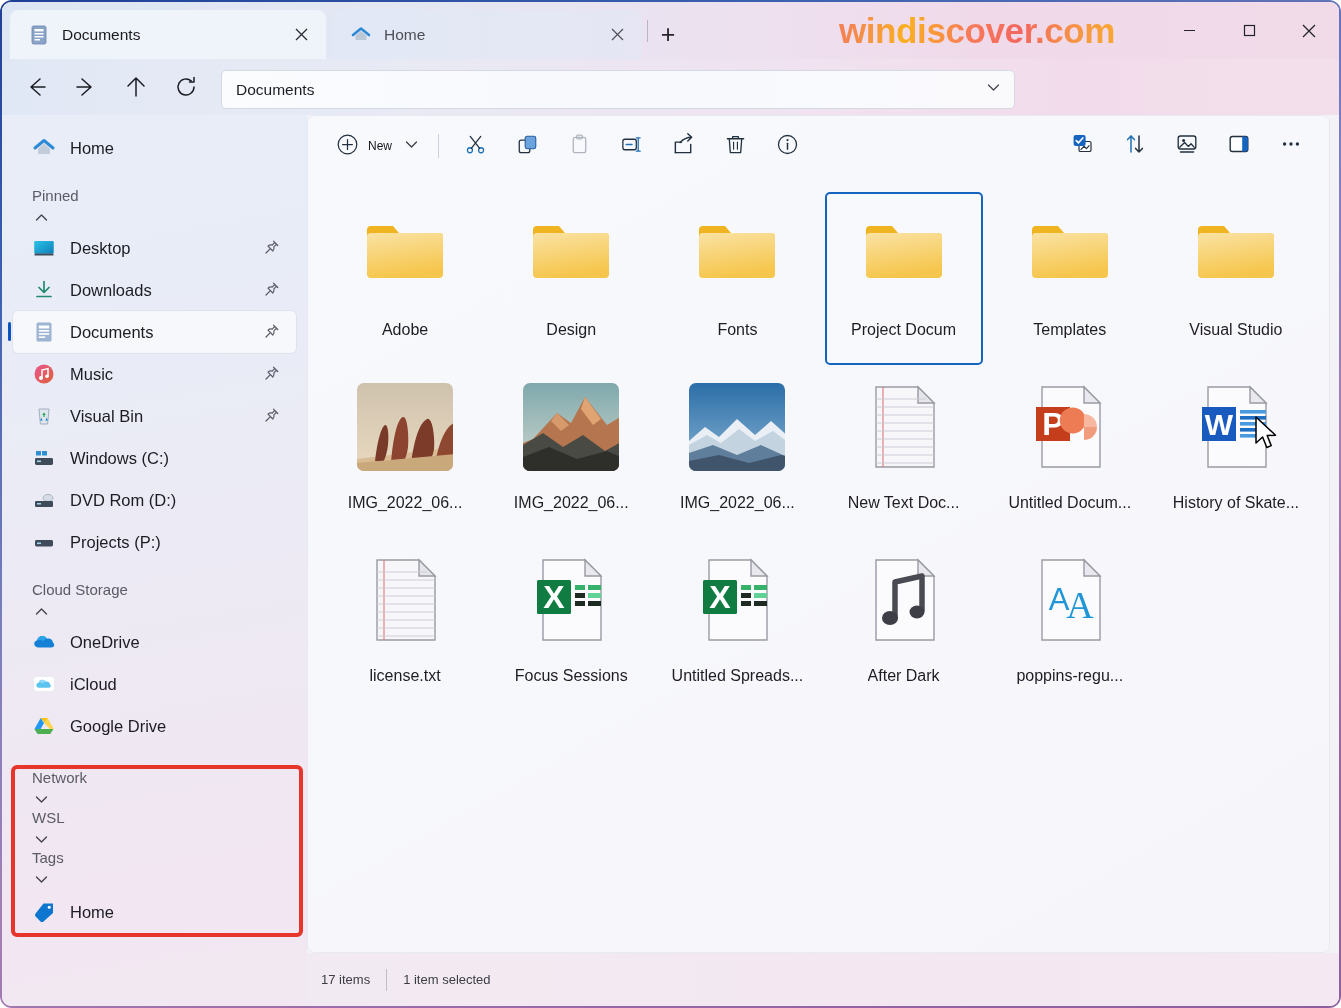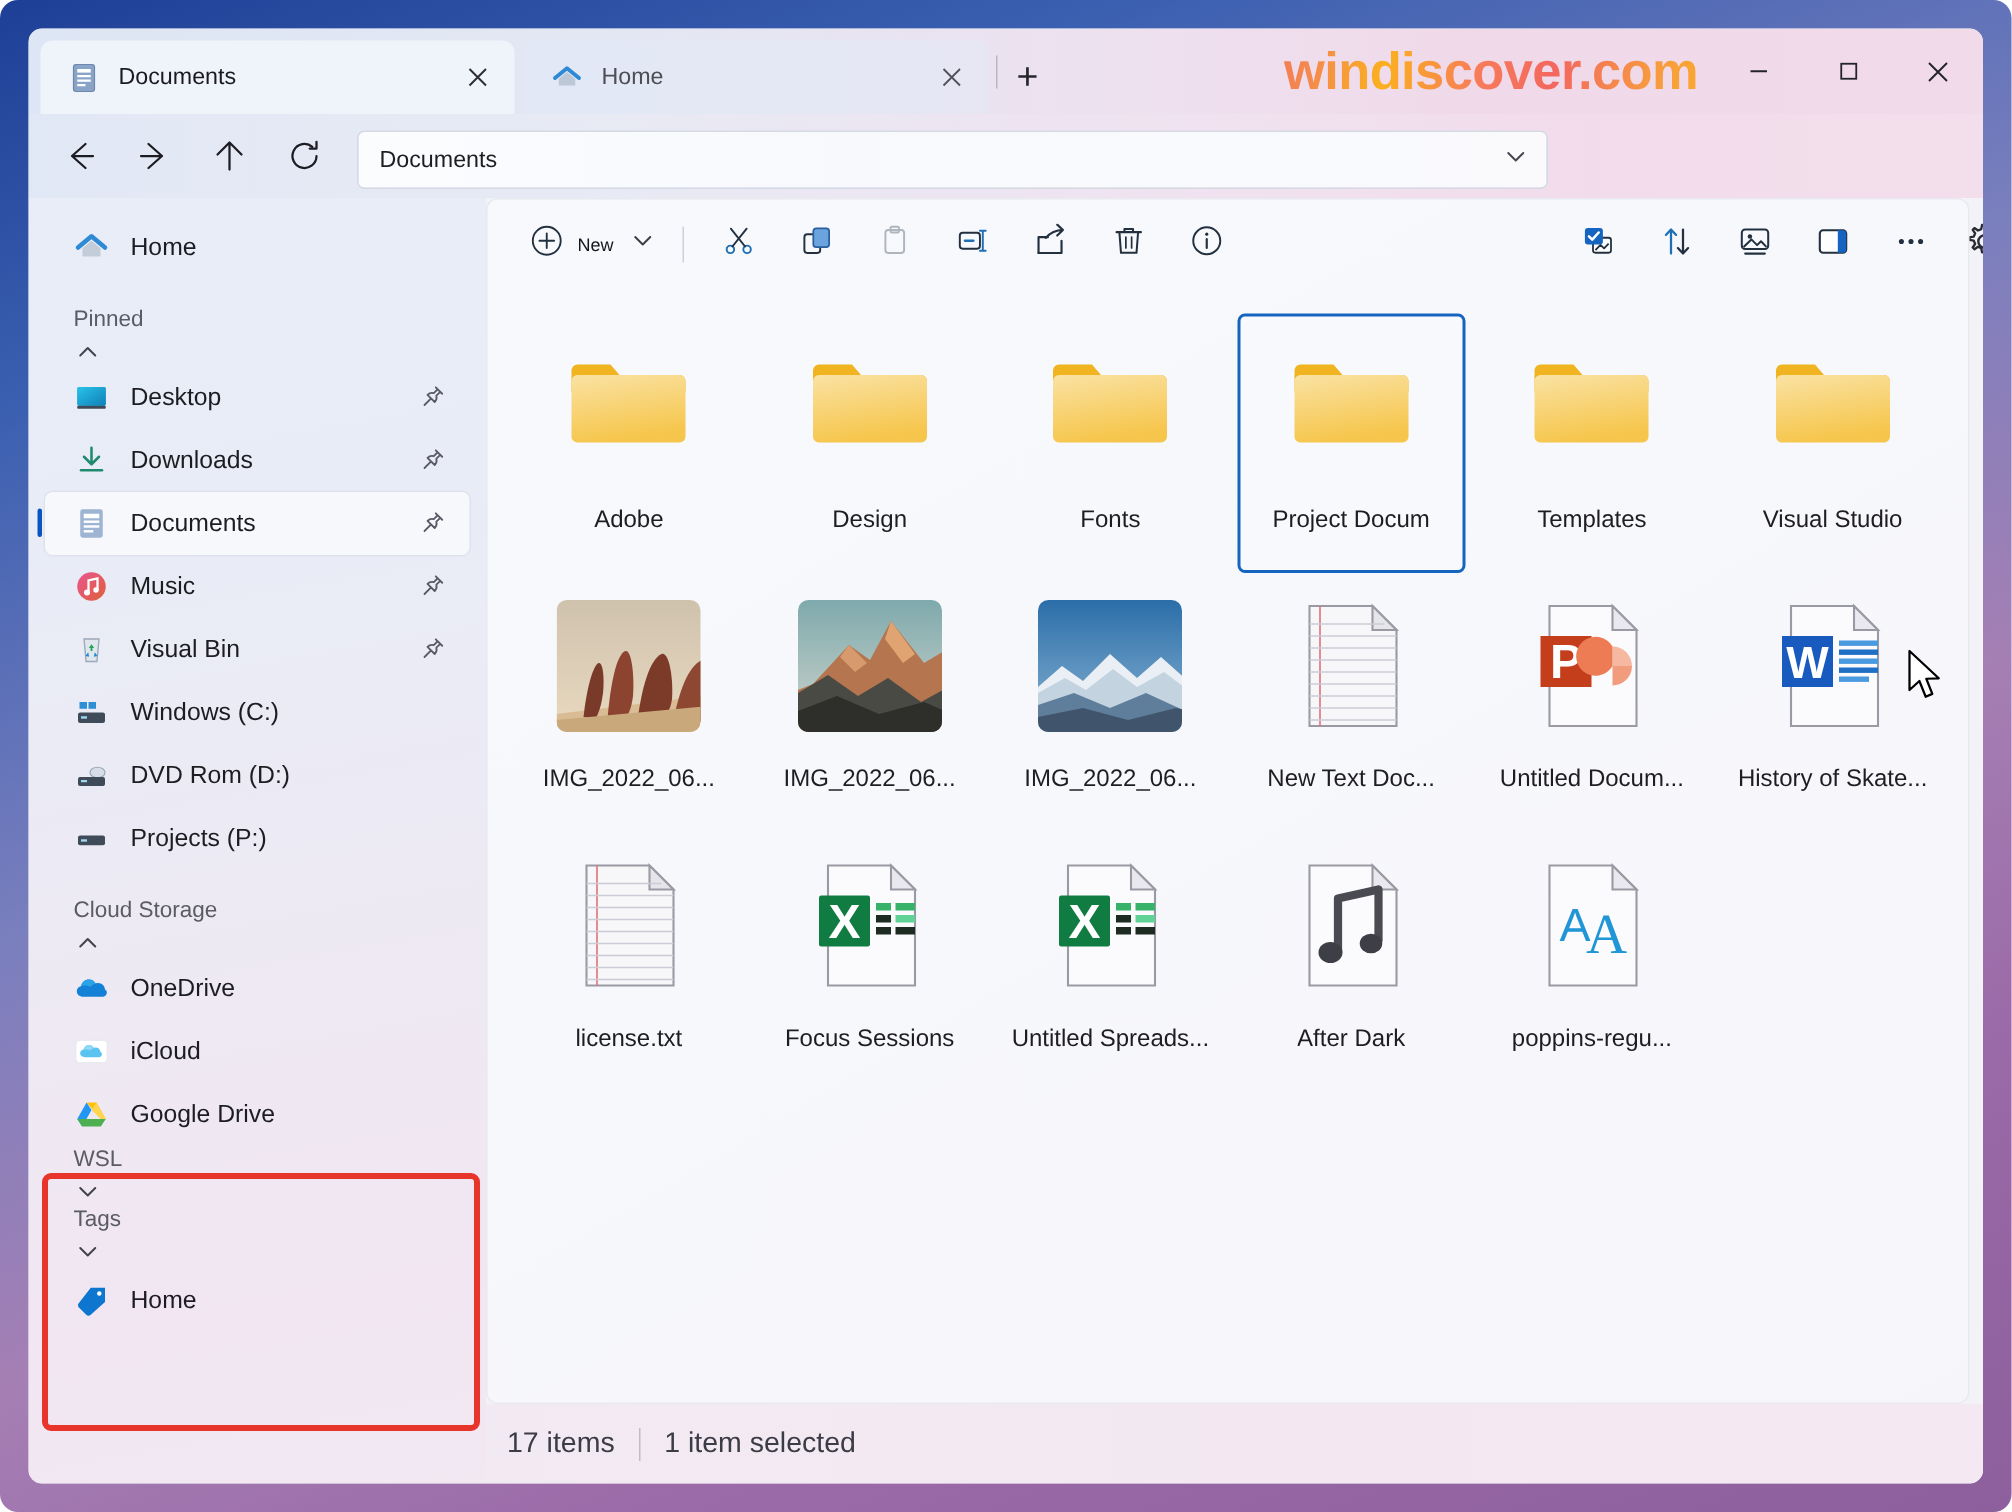--- a/index.html
+++ b/index.html
@@ -8,21 +8,21 @@
     font-family: "Liberation Sans", sans-serif;
     overflow: hidden;
     background: #ffffff;
   }
 
   
   #window {
     position: absolute;
     inset: 0;
     background: linear-gradient(160deg, #1e3f96 0%, #3a5fb0 18%, #7a7fbe 42%, #a57fb4 62%, #9b6aa8 78%, #8d5f9c 100%);
-    padding: 19px;
+    padding: 2px;
     border-radius: 12px;
   }
   #window-inner {
     position: relative;
     width: 100%; height: 100%;
     border-radius: 9px;
     overflow: hidden;
     background: #f3f3f7;
   }
 
@@ -170,21 +170,21 @@
 
   
   .photo { width: 130px; height: 88px; border-radius: 7px; overflow: hidden; position: relative; }
 
   
   #statusbar {
     position: absolute; left: 305px; right: 0; bottom: 0; height: 53px;
     display: flex; align-items: center; padding-left: 14px;
     background: linear-gradient(to right,#f2eaf2,#f3e8f1 50%, #f4e9f2);
   }
-  .status-text { font-size: 19px; color: #3c3c46; }
+  .status-text { font-size: 13px; color: #3c3c46; }
   #status-div { width: 1px; height: 22px; background: #bfbcc9; margin: 0 16px; }
 
   #cursor { position: absolute; left: 946px; top: 300px; width: 26px; height: 36px; pointer-events: none; }
 </style>
 </head>
 <body>
 
 <div id="window">
  <div id="window-inner">
 
@@ -481,20 +481,28 @@
         <svg width="24" height="24" viewBox="0 0 24 24">
           <path d="M8.7 4 L15.3 4 L21.5 15 L18.2 15 Z" fill="#ffc107"></path>
           <path d="M8.7 4 L2.5 15 L5.8 20 L12 9 Z" fill="#2196f3"></path>
           <path d="M2.5 15 L21.5 15 L18.2 20 L5.8 20 Z" fill="#4caf50"></path>
           <path d="M12 9 L15.3 4 L21.5 15 L18.2 15 Z" fill="#ffd54f"></path>
         </svg>
       </span>
       <span class="side-label">Google Drive</span>
     </div>
 
+    <div class="group-head" style="margin-top:22px">
+      <span class="group-label">Network</span>
+      <span class="chev">
+        <svg width="19" height="19" viewBox="0 0 19 19">
+              <path d="M4.5 7 L9.5 12 L14.5 7" stroke="#44444e" stroke-width="1.35" fill="none" stroke-linecap="round" stroke-linejoin="round"></path>
+            </svg>
+      </span>
+    </div>
     <div class="group-head">
       <span class="group-label">WSL</span>
       <span class="chev">
         <svg width="19" height="19" viewBox="0 0 19 19">
               <path d="M4.5 7 L9.5 12 L14.5 7" stroke="#44444e" stroke-width="1.35" fill="none" stroke-linecap="round" stroke-linejoin="round"></path>
             </svg>
       </span>
     </div>
     <div class="group-head">
       <span class="group-label">Tags</span>

